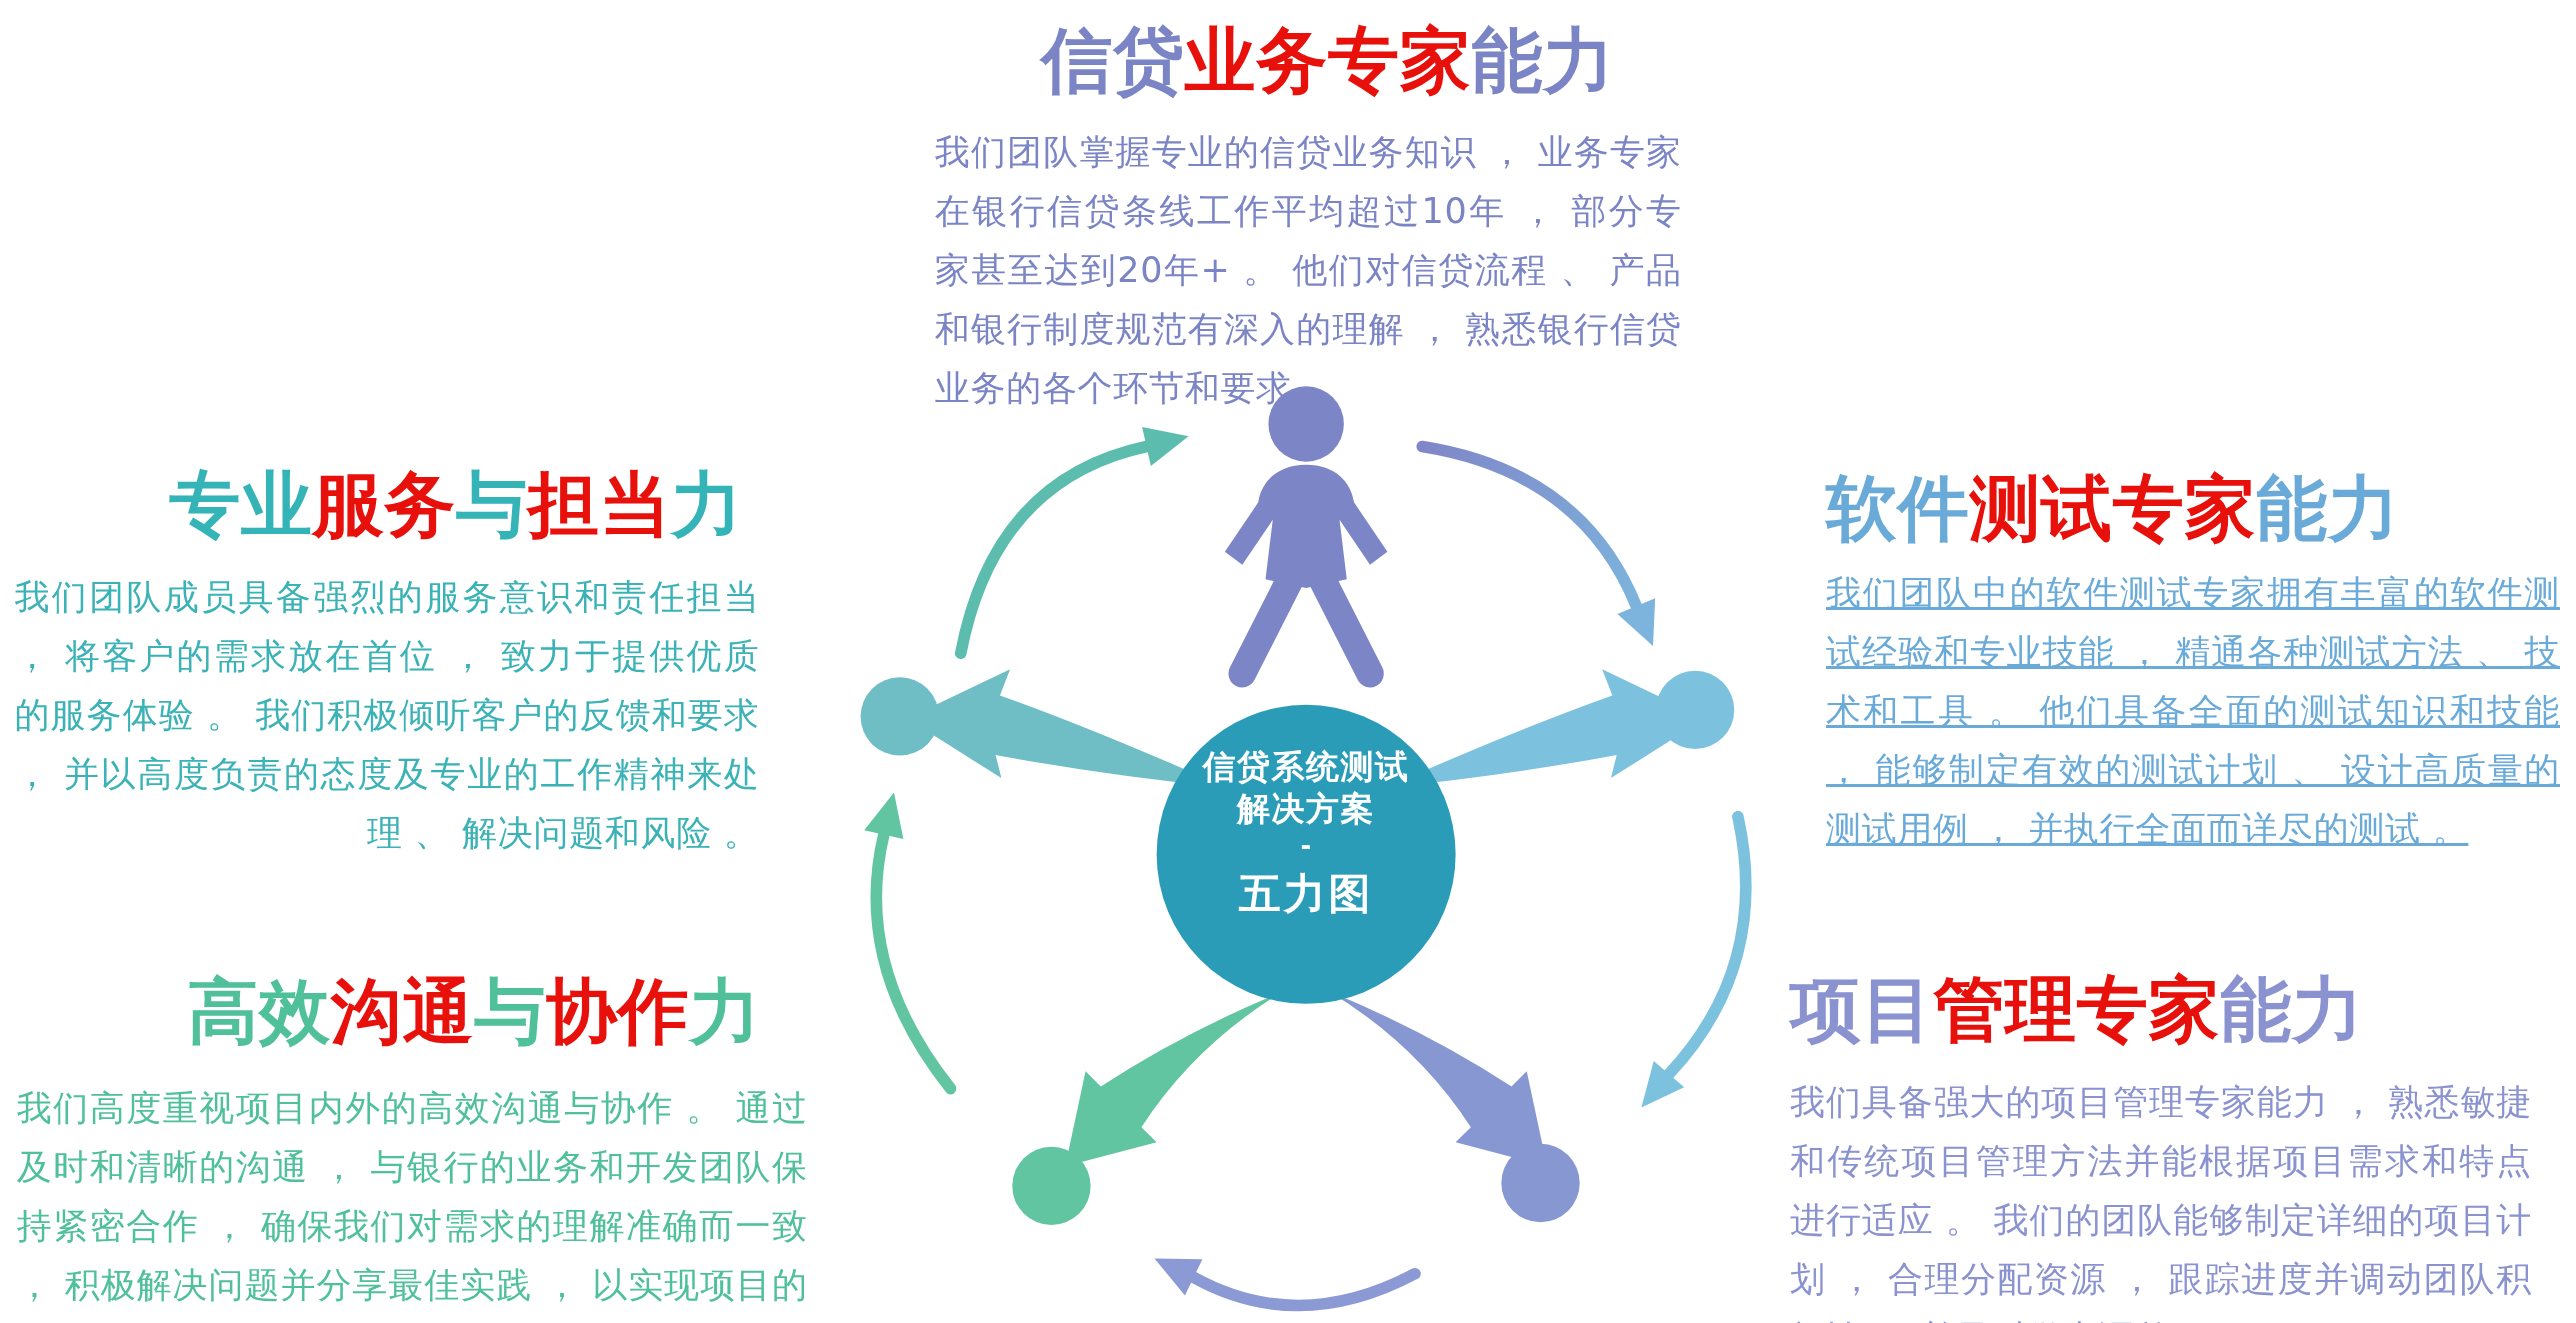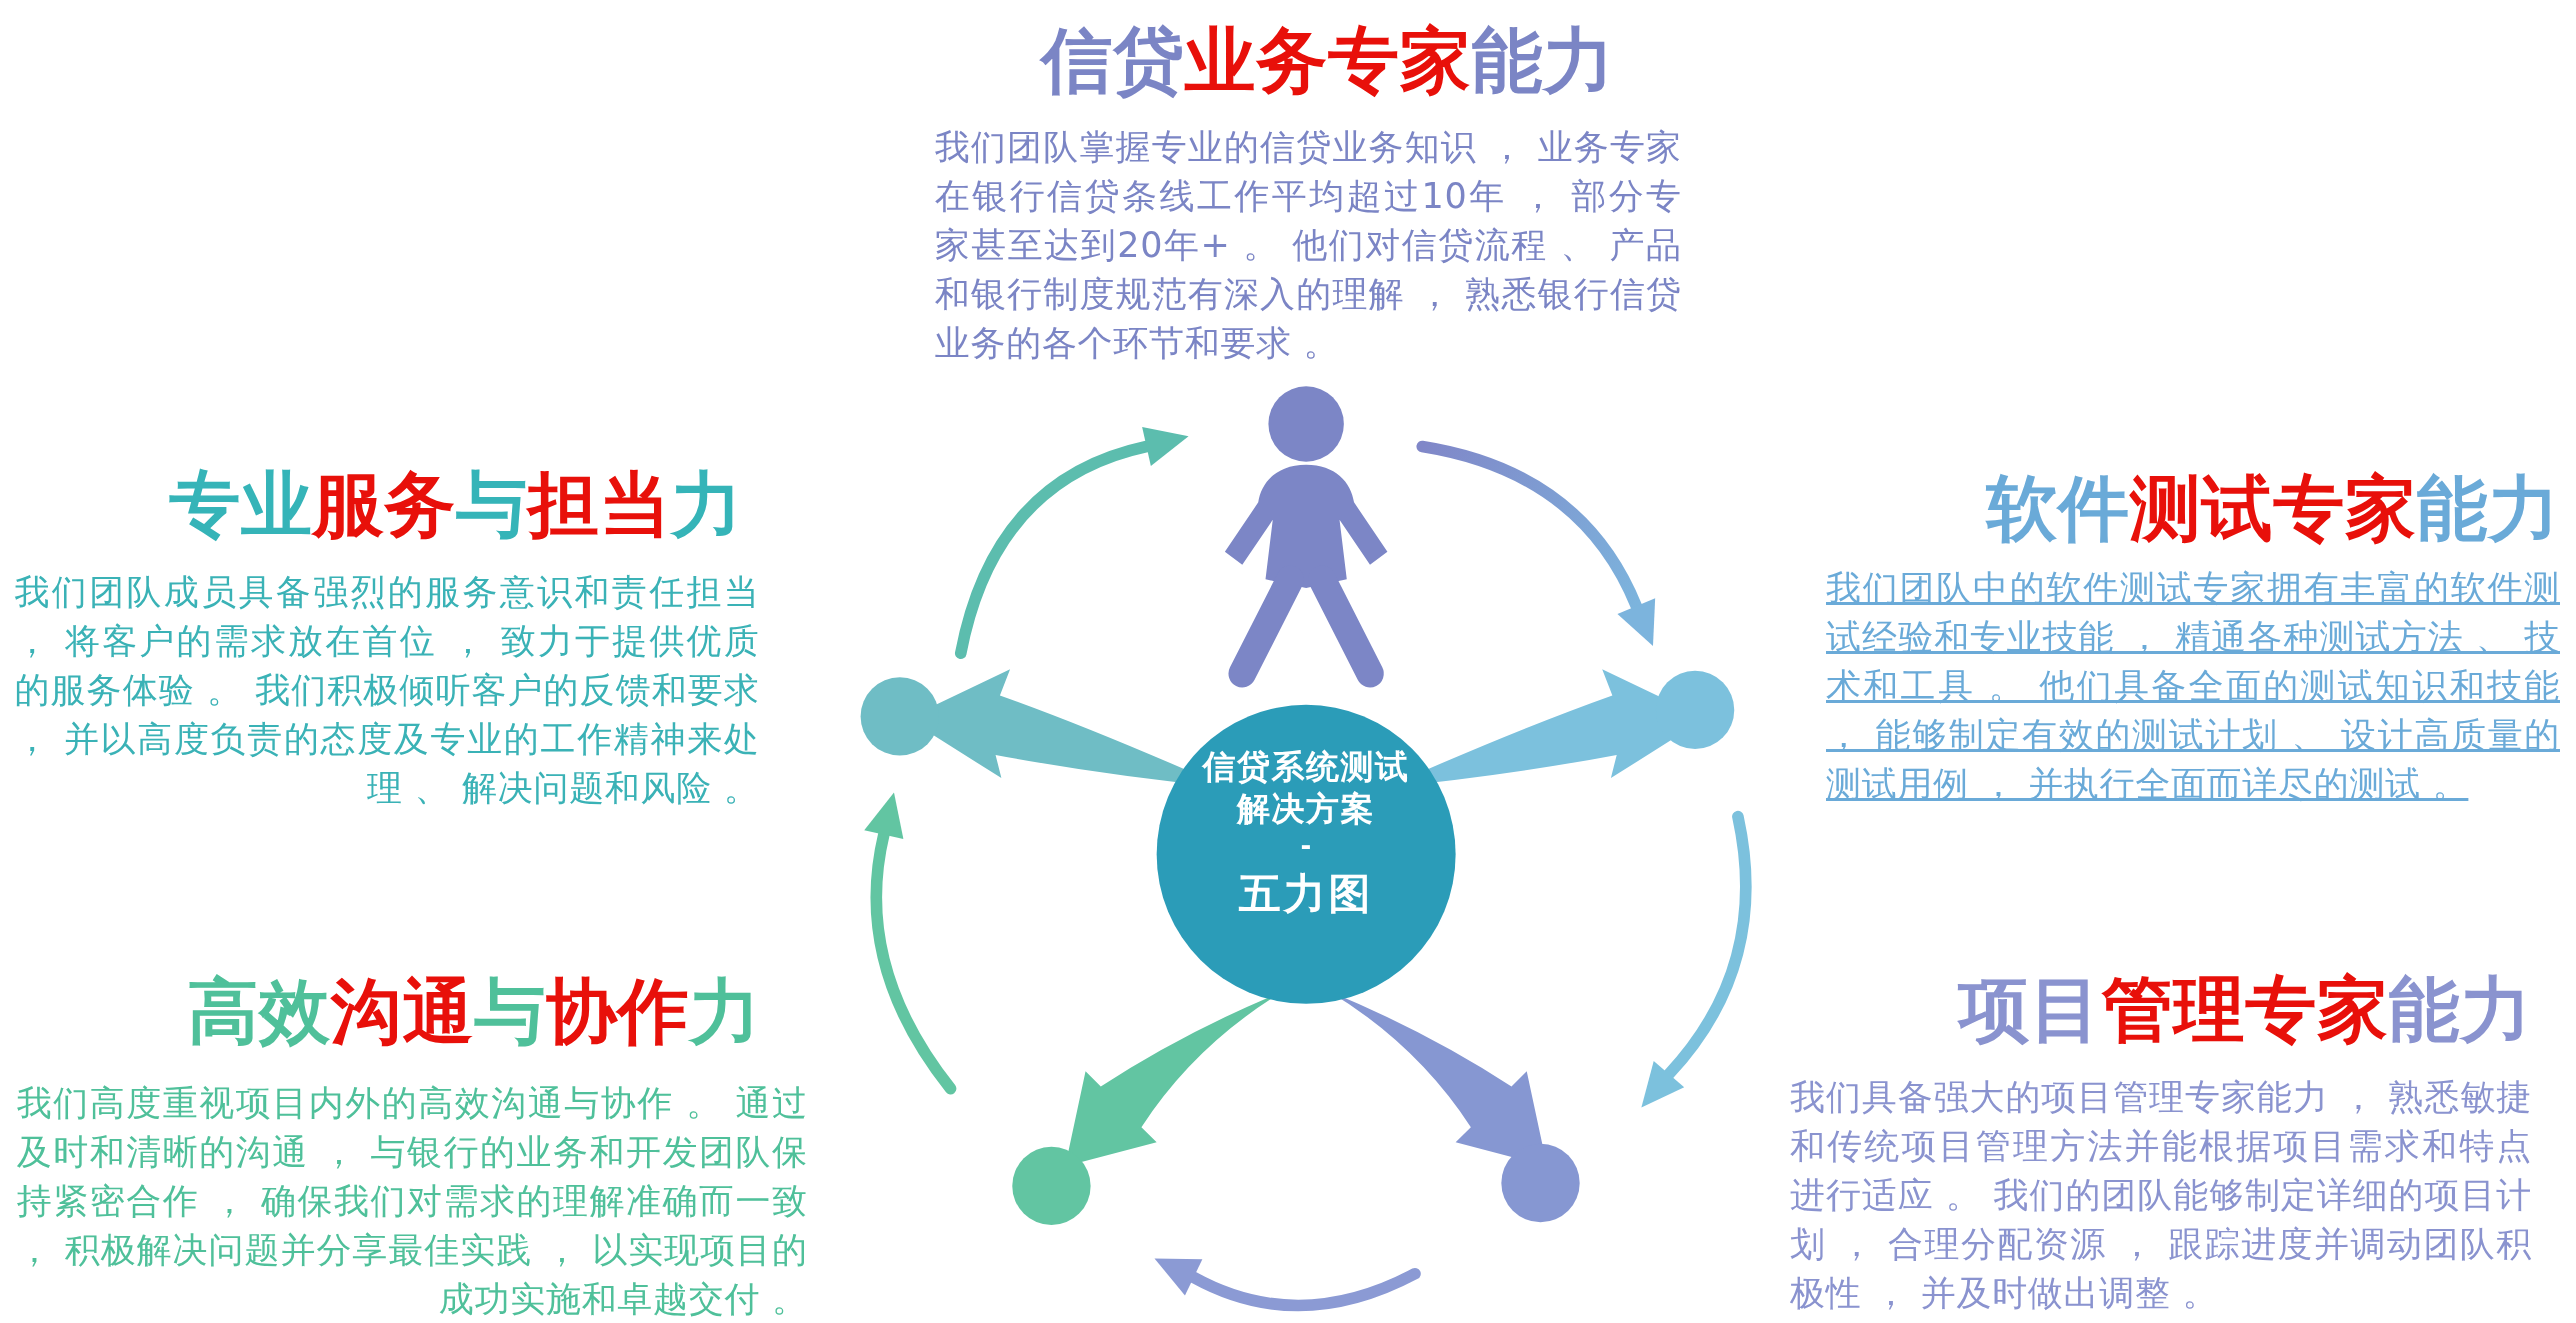--- a/index.html
+++ b/index.html
@@ -18,27 +18,26 @@
   svg.diagram { position: absolute; left: 0; top: 0; }
 
   .sec { position: absolute; }
   .title {
     margin: 0;
     font-size: 71px;
     font-weight: 700;
     line-height: 81px;
     letter-spacing: 0.7px;
     white-space: nowrap;
-    text-align: right;
   }
   .title.centered { text-align: center; }
   .body {
     margin: 0;
     font-size: 35px;
-    line-height: 49px;
+    line-height: 59px;
     letter-spacing: 0.7px;
     text-align: justify;
     font-weight: 500;
   }
   .last-right { text-align-last: right; }
 
   .sec-top   { left: 929px; top: 20.3px;   width: 758px; }
   .sec-top .body   { margin-top: 22px; margin-left: 5.8px; width: 747px; }
 
   .sec-left  { left: 14.5px;   top: 464px;  width: 745px; }

